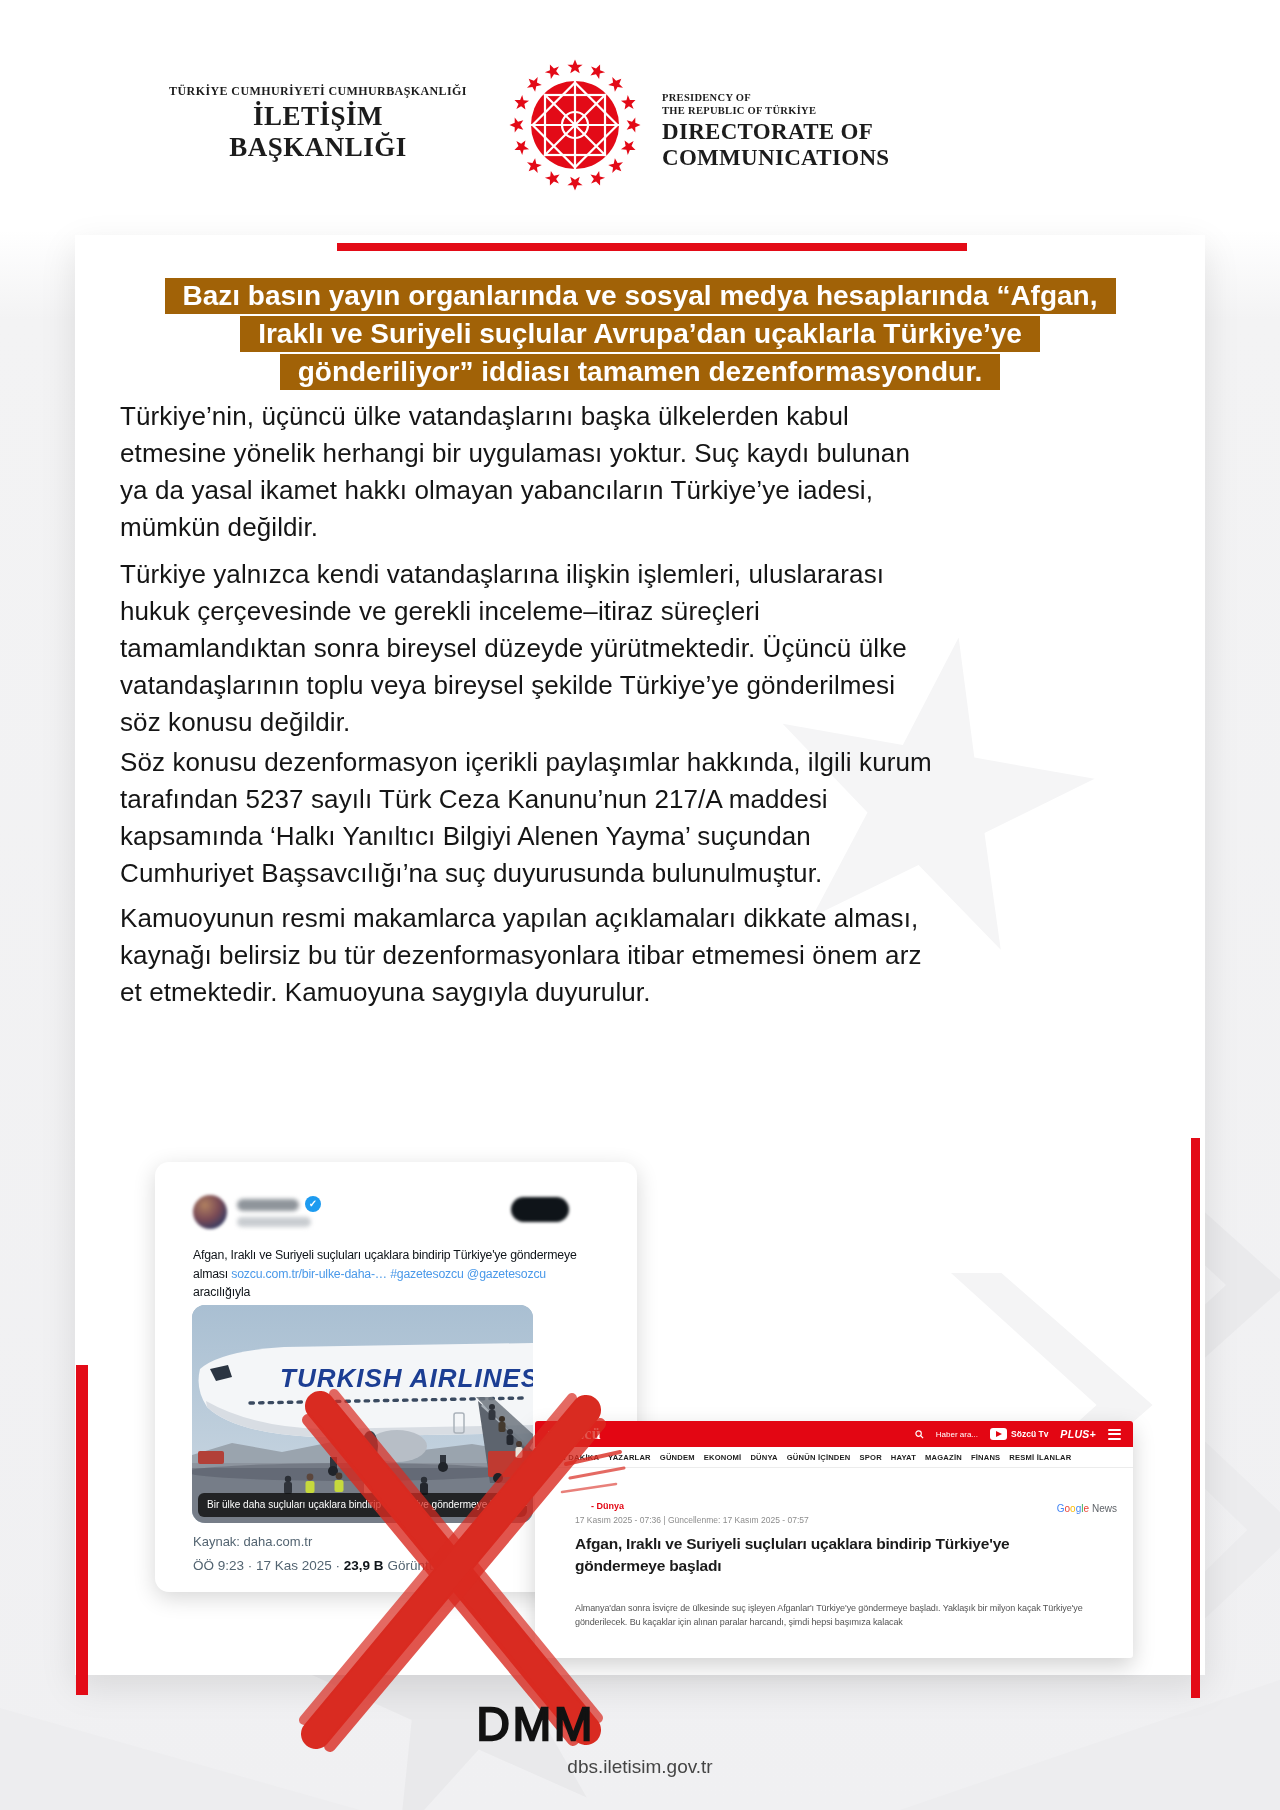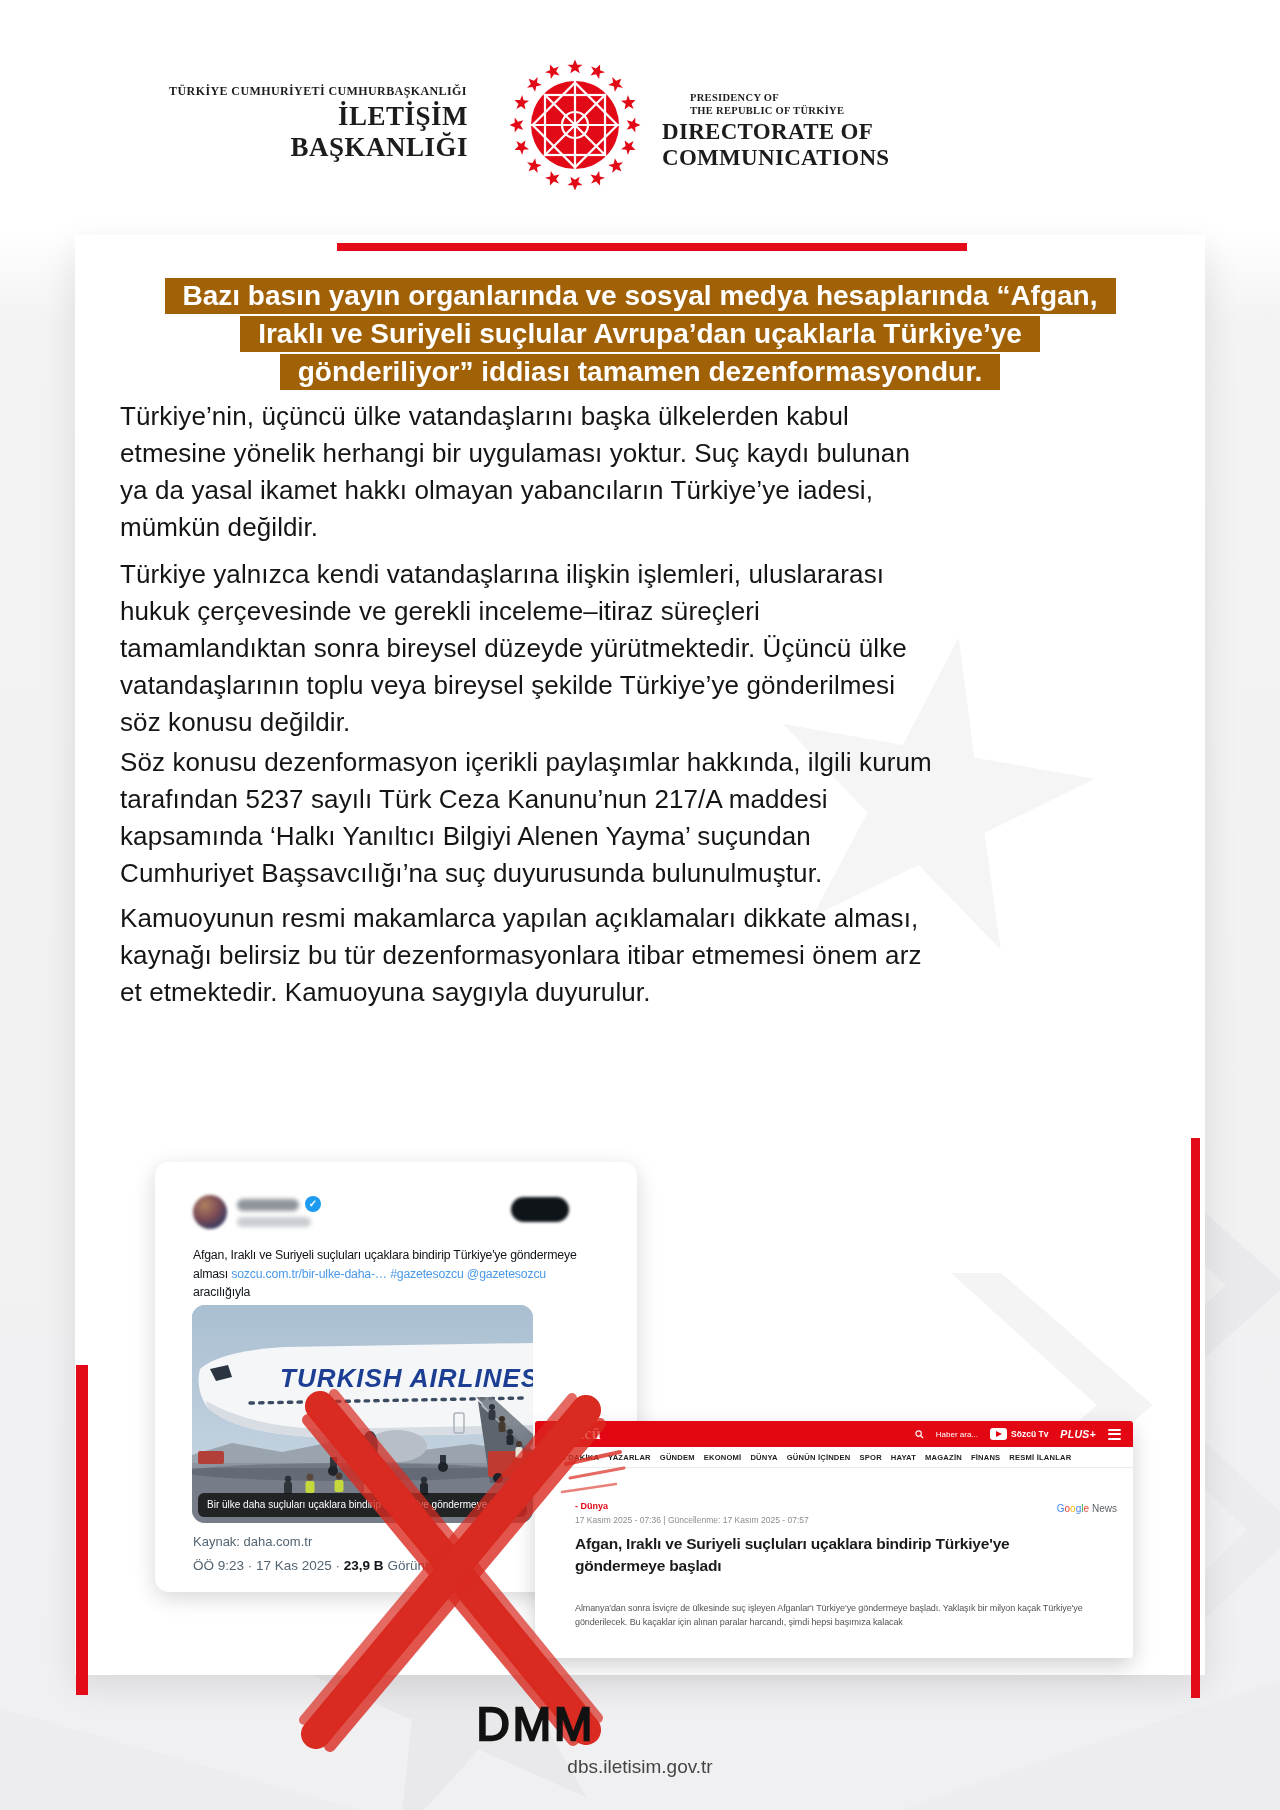--- a/index.html
+++ b/index.html
@@ -14,24 +14,24 @@
   .wm-star-bg{left:300px;top:1520px;width:330px;height:330px;background:#e9e9eb;transform:rotate(-12deg);}
   .wm-chev{clip-path:polygon(20% 6%,72% 50%,20% 94%,38% 94%,92% 50%,38% 6%);}
   .wm-chev1{left:1010px;top:1120px;width:300px;height:330px;background:#eaeaec;}
   .wm-chev2{left:1060px;top:1380px;width:260px;height:300px;background:#ececee;}
   .wm-tri-l{left:-60px;top:1640px;width:420px;height:170px;background:#ededef;clip-path:polygon(0 100%,0 30%,100% 100%);}
   .wm-tri-r{left:900px;top:1630px;width:420px;height:180px;background:#ededef;clip-path:polygon(100% 100%,100% 20%,0 100%);}
 
   
   .hdr-left{position:absolute;left:168px;top:84px;width:300px;text-align:center;color:#1c1c1c;}
   .hdr-left .small{font-family:"Liberation Serif",serif;font-weight:700;font-size:12px;letter-spacing:.4px;}
-  .hdr-left .large{font-family:"Liberation Serif",serif;font-weight:700;font-size:27px;margin-top:2px;letter-spacing:.5px;text-align:right;}
+  .hdr-left .large{font-family:"Liberation Serif",serif;font-weight:700;font-size:27px;margin-top:2px;letter-spacing:.5px;}
   .emblem{position:absolute;left:505px;top:55px;width:140px;height:140px;}
   .hdr-right{position:absolute;left:662px;top:92px;color:#1c1c1c;}
-  .hdr-right .small{font-family:"Liberation Serif",serif;font-weight:700;font-size:10.5px;letter-spacing:.3px;line-height:12.5px;margin-left:28px;}
+  .hdr-right .small{font-family:"Liberation Serif",serif;font-weight:700;font-size:10.5px;letter-spacing:.3px;line-height:12.5px;}
   .hdr-right .large{font-family:"Liberation Serif",serif;font-weight:700;font-size:23px;line-height:23px;margin-top:3px;letter-spacing:.3px;}
 
   
   .card{position:absolute;left:75px;top:235px;width:1130px;height:1440px;background:#ffffff;
         box-shadow:0 12px 34px rgba(0,0,0,.10);}
   .card-star{position:absolute;right:110px;top:400px;width:330px;height:330px;background:#f5f5f6;transform:rotate(10deg);}
   .card-chev{position:absolute;right:30px;bottom:120px;width:280px;height:300px;background:#f4f4f5;}
   .accent-bar{position:absolute;left:337px;top:243px;width:630px;height:8px;background:#e30b17;}
 
   .banner{position:absolute;left:85px;top:278px;width:1110px;display:flex;flex-direction:column;align-items:center;gap:2px;}
@@ -74,21 +74,21 @@
   .sz-search{display:flex;align-items:center;gap:12px;color:#ffffff;font-size:8px;}
   .sz-tv{display:flex;align-items:center;gap:4px;color:#fff;font-size:8.5px;font-weight:700;}
   .sz-yt{width:17px;height:12px;background:#fff;border-radius:3px;position:relative;}
   .sz-yt:after{content:"";position:absolute;left:6px;top:3px;border-left:6px solid #e30613;border-top:3px solid transparent;border-bottom:3px solid transparent;}
   .sz-plus{color:#fff;font-size:10.5px;font-weight:700;font-style:italic;letter-spacing:.3px;}
   .sz-burger{display:flex;flex-direction:column;gap:2.5px;}
   .sz-burger span{display:block;width:13px;height:2px;background:#fff;border-radius:1px;}
   .sz-nav{position:absolute;left:0;top:26px;width:100%;height:21px;background:#fff;border-bottom:1px solid #ececec;
           display:flex;align-items:center;gap:9px;padding:0 14px;box-sizing:border-box;}
   .sz-nav span{font-size:7.6px;font-weight:700;color:#1d1d1d;letter-spacing:.2px;white-space:nowrap;}
-  .sz-cat{position:absolute;left:40px;top:80px;font-size:9px;font-weight:700;color:#e30613;}
+  .sz-cat{position:absolute;left:56px;top:80px;font-size:9px;font-weight:700;color:#e30613;}
   .sz-date{position:absolute;left:40px;top:94px;font-size:8.5px;color:#8d8d8d;}
   .sz-headline{position:absolute;left:40px;top:112px;width:505px;font-size:15.5px;line-height:22px;font-weight:700;
                color:#1b1b1b;white-space:pre-line;letter-spacing:-.2px;}
   .sz-summary{position:absolute;left:40px;top:180px;right:10px;font-size:9px;line-height:14px;color:#555;
               white-space:pre-line;letter-spacing:-.1px;}
   .sz-google{position:absolute;right:16px;top:82px;font-size:10px;font-weight:500;}
   .g0,.g3{color:#4285F4;} .g1,.g5{color:#EA4335;} .g2{color:#FBBC05;} .g4{color:#34A853;} .gn{color:#5f6368;margin-left:3px;}
 
   
   .xmark{position:absolute;left:268px;top:1368px;width:368px;height:404px;z-index:6;}

